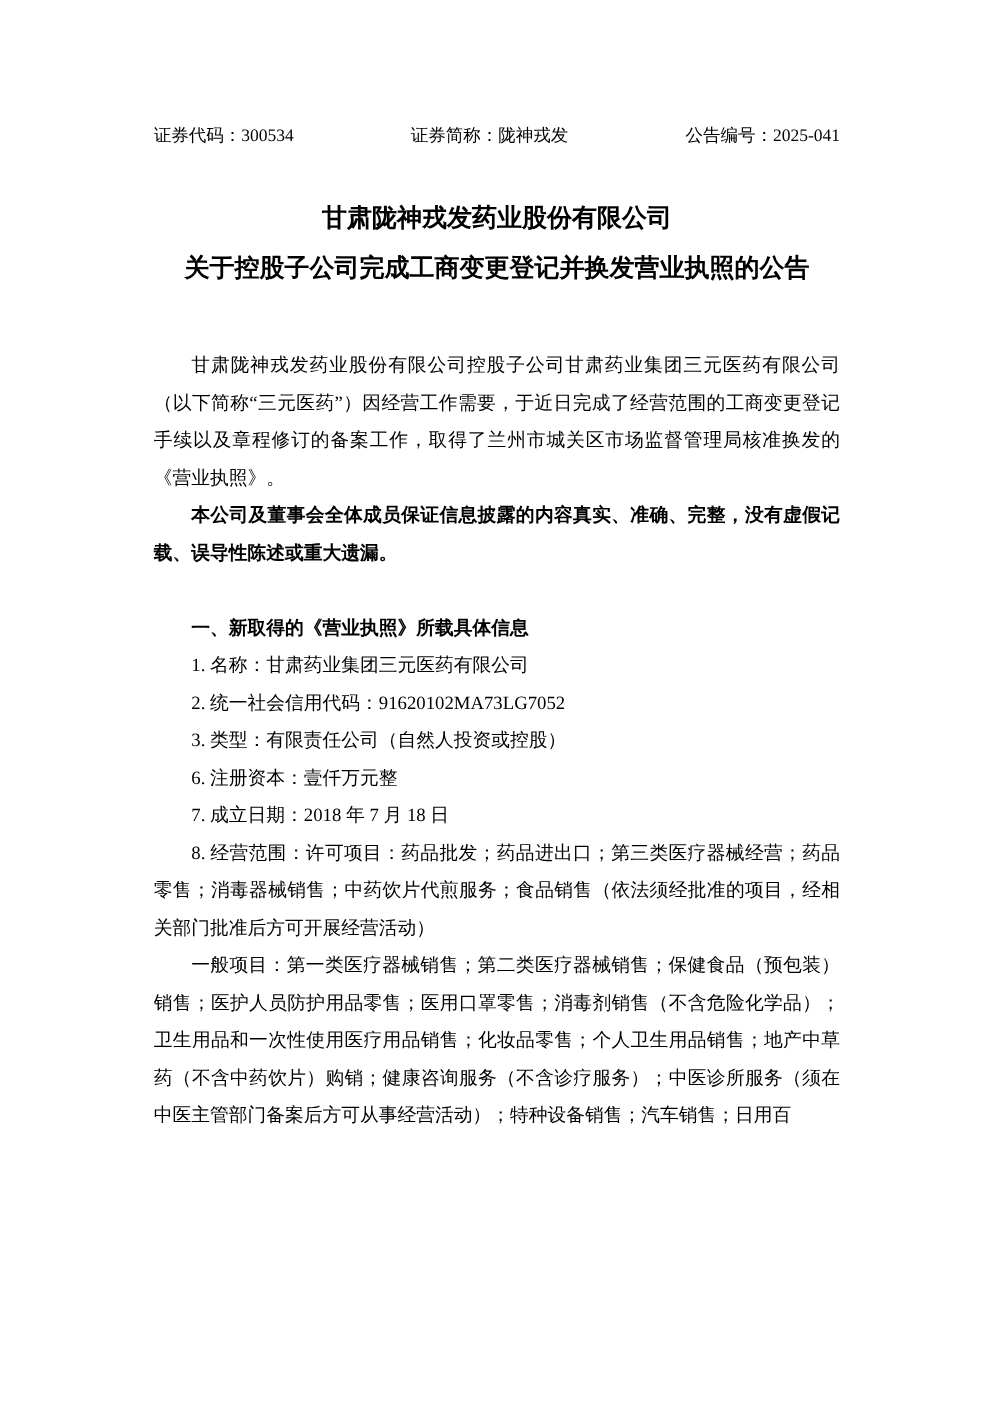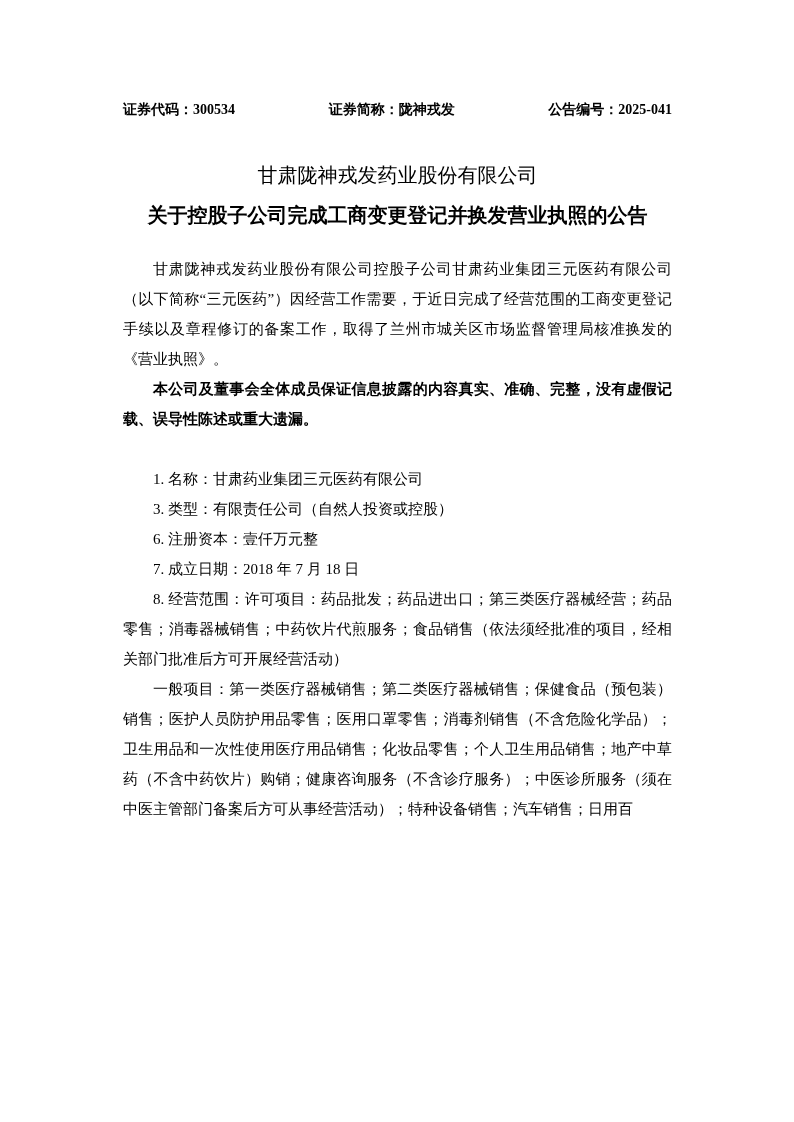--- a/index.html
+++ b/index.html
@@ -17,35 +17,34 @@
     overflow: hidden;
   }
   .doc-header {
     display: flex;
     justify-content: space-between;
     align-items: baseline;
     font-size: 14px;
     line-height: 20px;
     margin-bottom: 40px;
     white-space: nowrap;
-    font-weight: bold;
   }
   .title-line1 {
     font-size: 20px;
-    font-weight: normal;
+    font-weight: bold;
     text-align: center;
     line-height: 30px;
     margin-bottom: 10px;
   }
   .title-line2 {
     font-size: 20px;
     font-weight: bold;
     text-align: center;
     line-height: 30px;
-    margin-bottom: 24px;
+    margin-bottom: 48px;
   }
   .body-text {
     font-size: 15px;
     line-height: 30px;
     text-align: justify;
     text-indent: 2em;
   }
   .disclaimer {
     font-weight: bold;
     margin-bottom: 30px;
@@ -65,22 +64,24 @@
     <span>公告编号：2025-041</span>
   </div>
 
   <div class="title-line1">甘肃陇神戎发药业股份有限公司</div>
   <div class="title-line2">关于控股子公司完成工商变更登记并换发营业执照的公告</div>
 
   <p class="body-text">甘肃陇神戎发药业股份有限公司控股子公司甘肃药业集团三元医药有限公司（以下简称“三元医药”）因经营工作需要，于近日完成了经营范围的工商变更登记手续以及章程修订的备案工作，取得了兰州市城关区市场监督管理局核准换发的《营业执照》。</p>
 
   <p class="body-text disclaimer">本公司及董事会全体成员保证信息披露的内容真实、准确、完整，没有虚假记载、误导性陈述或重大遗漏。</p>
 
+  <p class="body-text section-heading">一、新取得的《营业执照》所载具体信息</p>
 
   <p class="body-text">1. 名称：甘肃药业集团三元医药有限公司</p>
+  <p class="body-text">2. 统一社会信用代码：91620102MA73LG7052</p>
   <p class="body-text">3. 类型：有限责任公司（自然人投资或控股）</p>
   <p class="body-text">6. 注册资本：壹仟万元整</p>
   <p class="body-text">7. 成立日期：2018 年 7 月 18 日</p>
   <p class="body-text">8. 经营范围：许可项目：药品批发；药品进出口；第三类医疗器械经营；药品零售；消毒器械销售；中药饮片代煎服务；食品销售（依法须经批准的项目，经相关部门批准后方可开展经营活动）</p>
 
   <p class="body-text">一般项目：第一类医疗器械销售；第二类医疗器械销售；保健食品（预包装）销售；医护人员防护用品零售；医用口罩零售；消毒剂销售（不含危险化学品）；卫生用品和一次性使用医疗用品销售；化妆品零售；个人卫生用品销售；地产中草药（不含中药饮片）购销；健康咨询服务（不含诊疗服务）；中医诊所服务（须在中医主管部门备案后方可从事经营活动）；特种设备销售；汽车销售；日用百</p>
 
 </div>
 
 </body></html>

